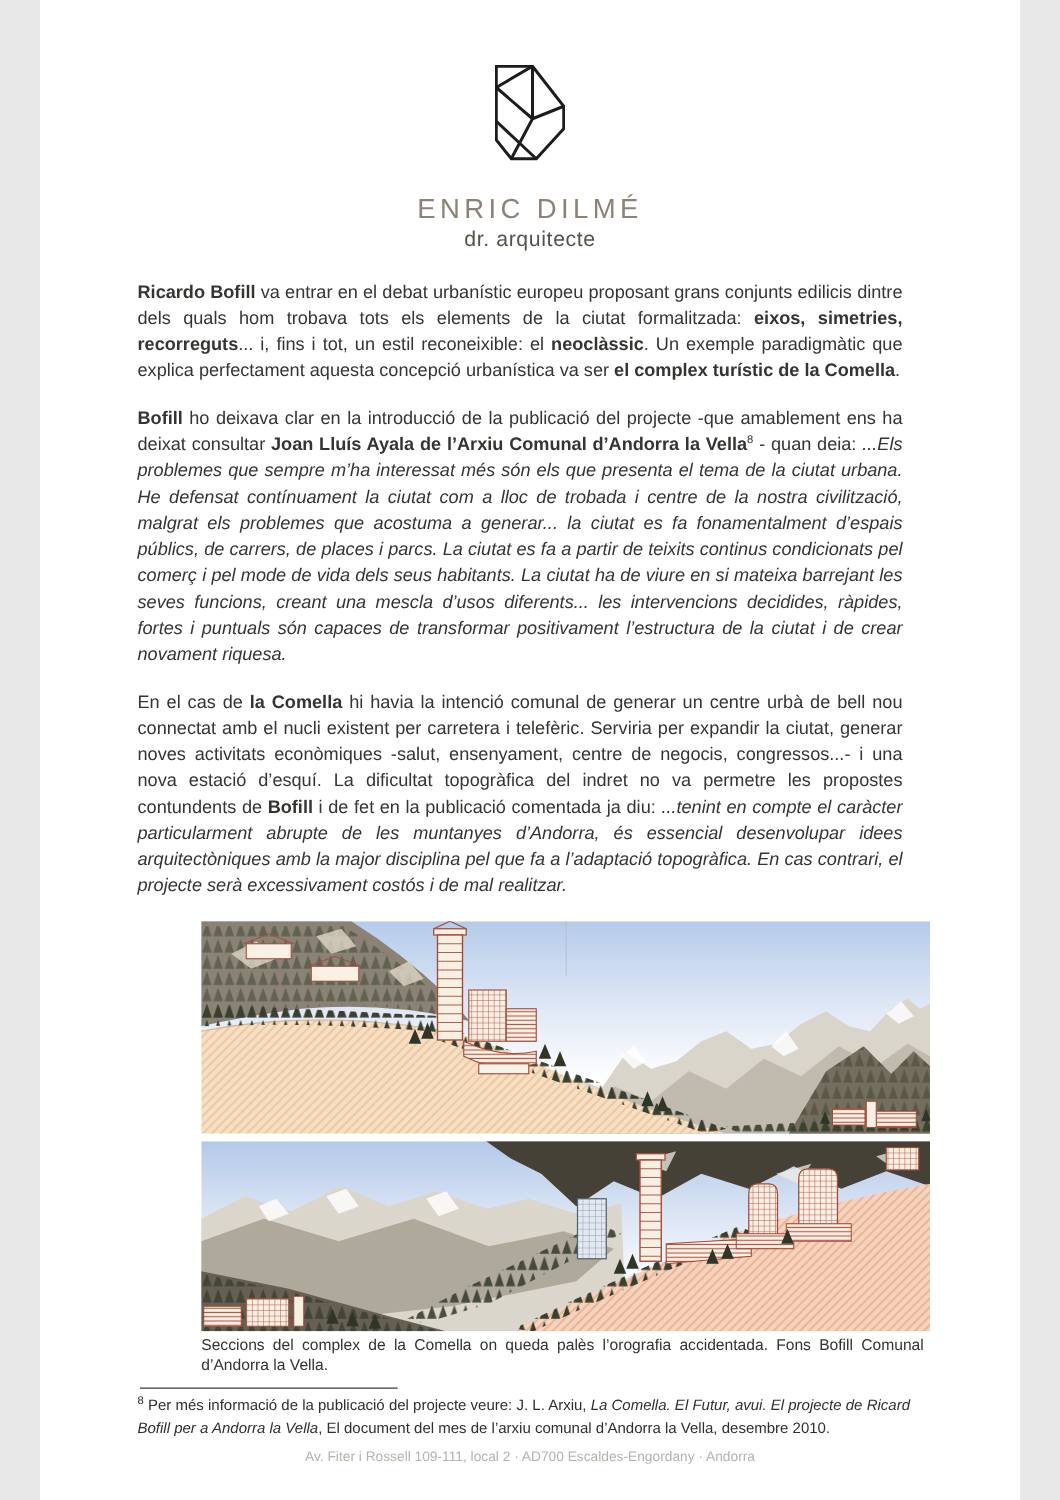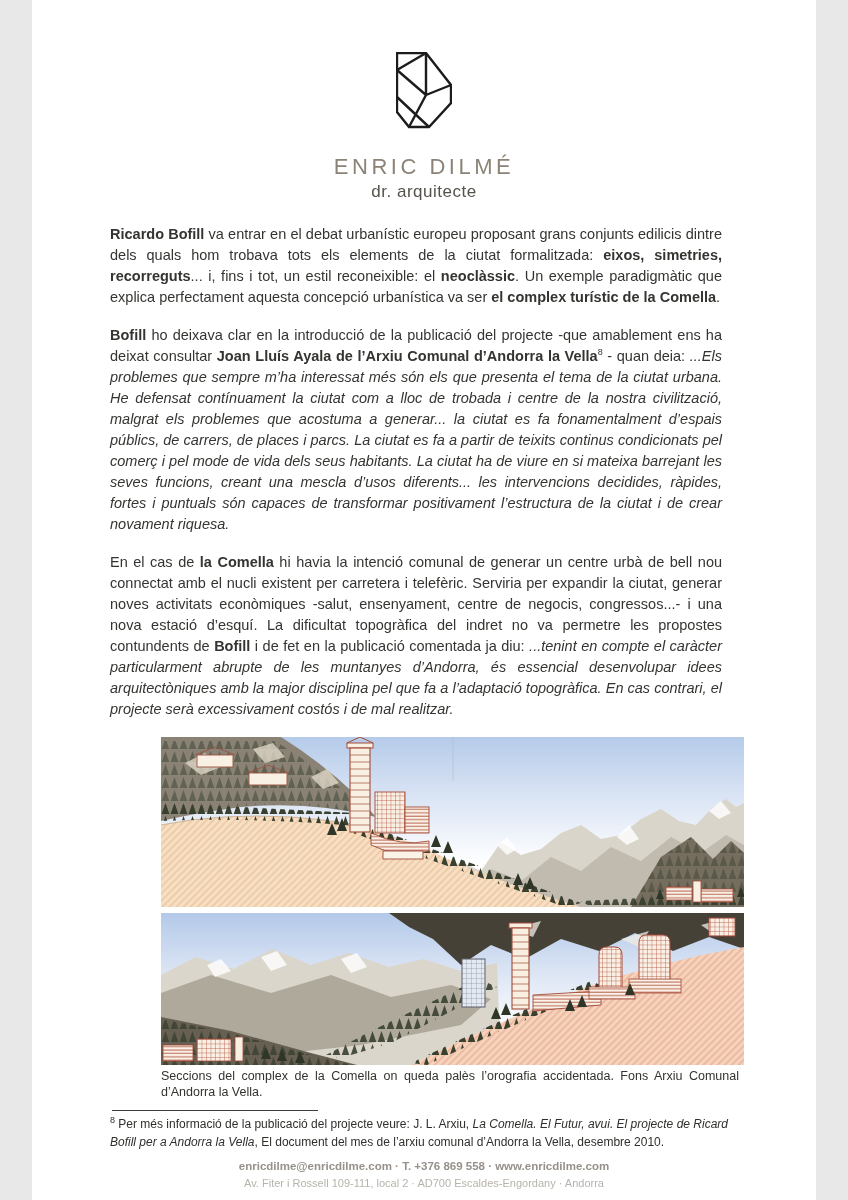--- a/index.html
+++ b/index.html
@@ -186,26 +186,25 @@
         <g stroke="#a34a38" stroke-width="0.8">
           <rect x="2" y="132" width="30" height="16" fill="url(#stripesR)"></rect>
           <rect x="36" y="126" width="34" height="22" fill="url(#redgrid)"></rect>
           <rect x="74" y="124" width="8" height="24" fill="#f7efe2"></rect>
         </g>
         <g fill="#2f3527">
           <path d="M404,98 l5,-12 5,12 z M416,94 l5,-12 5,12 z M330,106 l5,-12 5,12 z M340,102 l5,-12 5,12 z M464,82 l5,-12 5,12 z M100,146 l5,-12 5,12 z M116,148 l5,-12 5,12 z M134,150 l5,-12 5,12 z"></path>
         </g>
       </svg>
 
-      <figcaption class="caption">Seccions del complex de la Comella on queda palès l’orografia accidentada. Fons Arxiu Comunal d’Andorra la Vella.</figcaption>
+      <figcaption class="caption">Seccions del complex de la Comella on queda palès l’orografia accidentada. Fons Bofill Comunal d’Andorra la Vella.</figcaption>
     </figure>
 
     <div class="footnote-rule"></div>
     <p class="footnote"><span class="sup">8</span><span> Per més informació de la publicació del projecte veure: J. L. Arxiu, </span><span class="i">La Comella. El Futur, avui. El projecte de Ricard Bofill per a Andorra la Vella</span><span>, El document del mes de l’arxiu comunal d’Andorra la Vella, desembre 2010.</span></p>
   </main>
 
   <footer class="footer">
-    <div class="f1">enricdilme@enricdilme.com · T. +376 869 558 · www.enricdilme.com</div>
     <div class="f2">Av. Fiter i Rossell 109-111, local 2 · AD700 Escaldes-Engordany · Andorra</div>
   </footer>
 
   <div class="pagenum">7</div>
 </div>
 
 </body></html>

